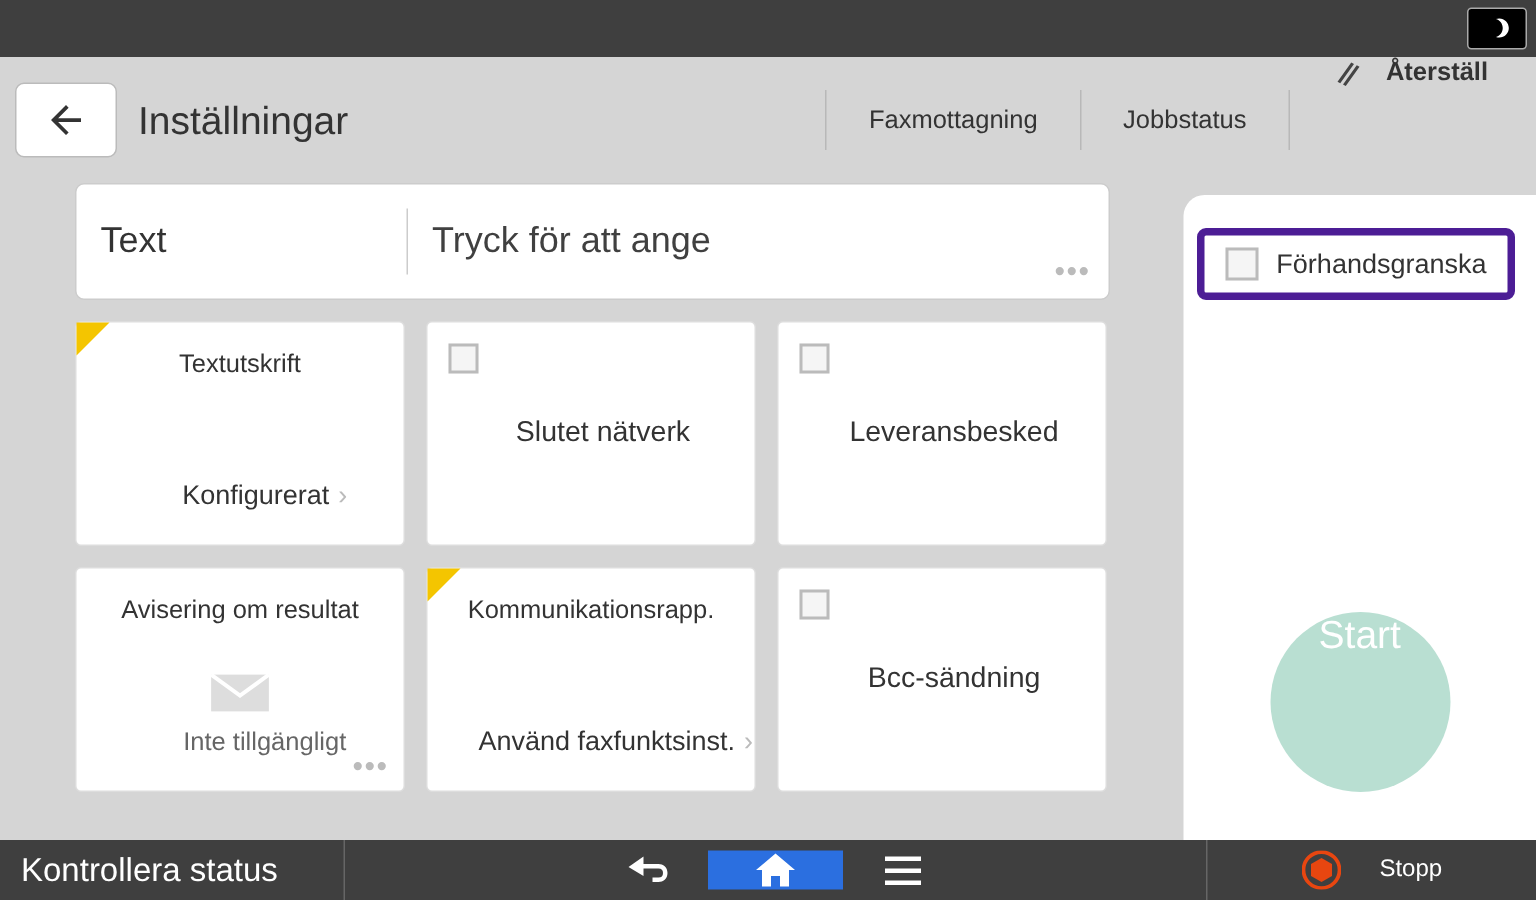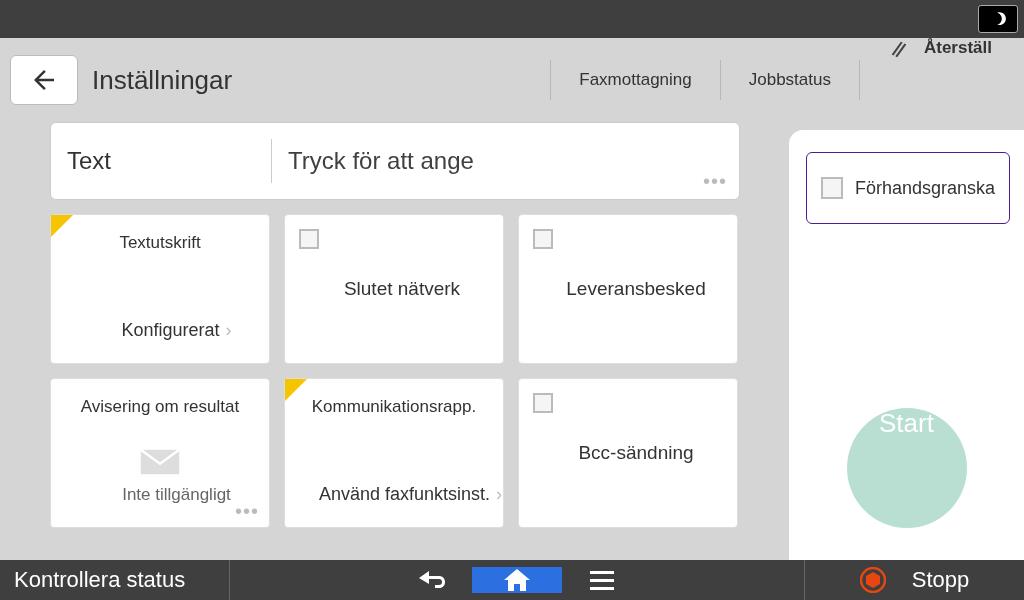--- a/index.html
+++ b/index.html
@@ -42,35 +42,35 @@
   .tile .sub { font-size:18px; color:#333; position:absolute; bottom:22px; left:0; right:0; text-align:center;padding-left:33px;}
   .tile .chev { color:#bbb; margin-left:6px; font-size:18px;}
   .tile .checkbox { position:absolute; top:14px; left:14px; width:20px; height:20px; border:2px solid #bbb; background:#f5f5f5;}
   .tile .dots { position:absolute; right:10px; bottom:4px; color:#bbb; font-size:20px; letter-spacing:1px; }
   .tile .env-icon { width:42px; height:28px; }
 
   .tile.config .sub { display:flex; justify-content:center; align-items:center; }
   .tile.result .sub { font-size:17px; color:#666; }
 
   
-  .preview { border:1px solid #4c1d95; border-radius:6px; padding:24px 14px; display:flex; align-items:center; gap:12px; align-self:flex-end;margin-left:35px;}
+  .preview { border:5px solid #4c1d95; border-radius:6px; padding:8px 14px; display:flex; align-items:center; gap:12px; align-self:flex-end;margin-left:35px;}
   .preview .pcb { width:22px; height:22px; border:2px solid #bbb; background:#f5f5f5;}
   .preview span { font-size:18px; color:#333;}
   .start-btn { width:120px; height:120px; border-radius:60px; background:#b9dfd2; display:flex; align-items:flex-start; justify-content:center; margin-top:auto; margin-bottom:10px;}
   .start-btn span { font-size:26px; color:#fff;}
 
   
   .bottombar { height:40px; background:#3f3f3f; display:flex; align-items:stretch; }
   .bb-status { width:230px; display:flex; align-items:center; padding-left:14px; color:#fff; font-size:22px; border-right:1px solid #666;}
   .bb-spacer { flex:1; display:flex; justify-content:center; align-items:center; }
   .bb-icon { width:80px; display:flex; align-items:center; justify-content:center; }
   .bb-icon.home { background:#2b6fe0; width:90px;}
   .bb-stop { width:220px; display:flex; align-items:center; justify-content:center; gap:26px; border-left:1px solid #666;}
   .bb-stop .circle { width:26px; height:26px; }
-  .bb-stop span { color:#fff; font-size:22px;}
+  .bb-stop span { color:#fff; font-size:16px;}
 </style>
 </head>
 <body>
 
 <div class="sysbar">
   <div class="moon">
     <svg viewBox="0 0 24 24">
         <path fill="#fff" d="M14 3c-1 0-2 .2-2.9.5 3.5 1 6 4.2 6 8s-2.5 7-6 8c.9.3 1.9.5 2.9.5 4.7 0 8.5-3.8 8.5-8.5S18.7 3 14 3z"></path>
       </svg>
   </div>

